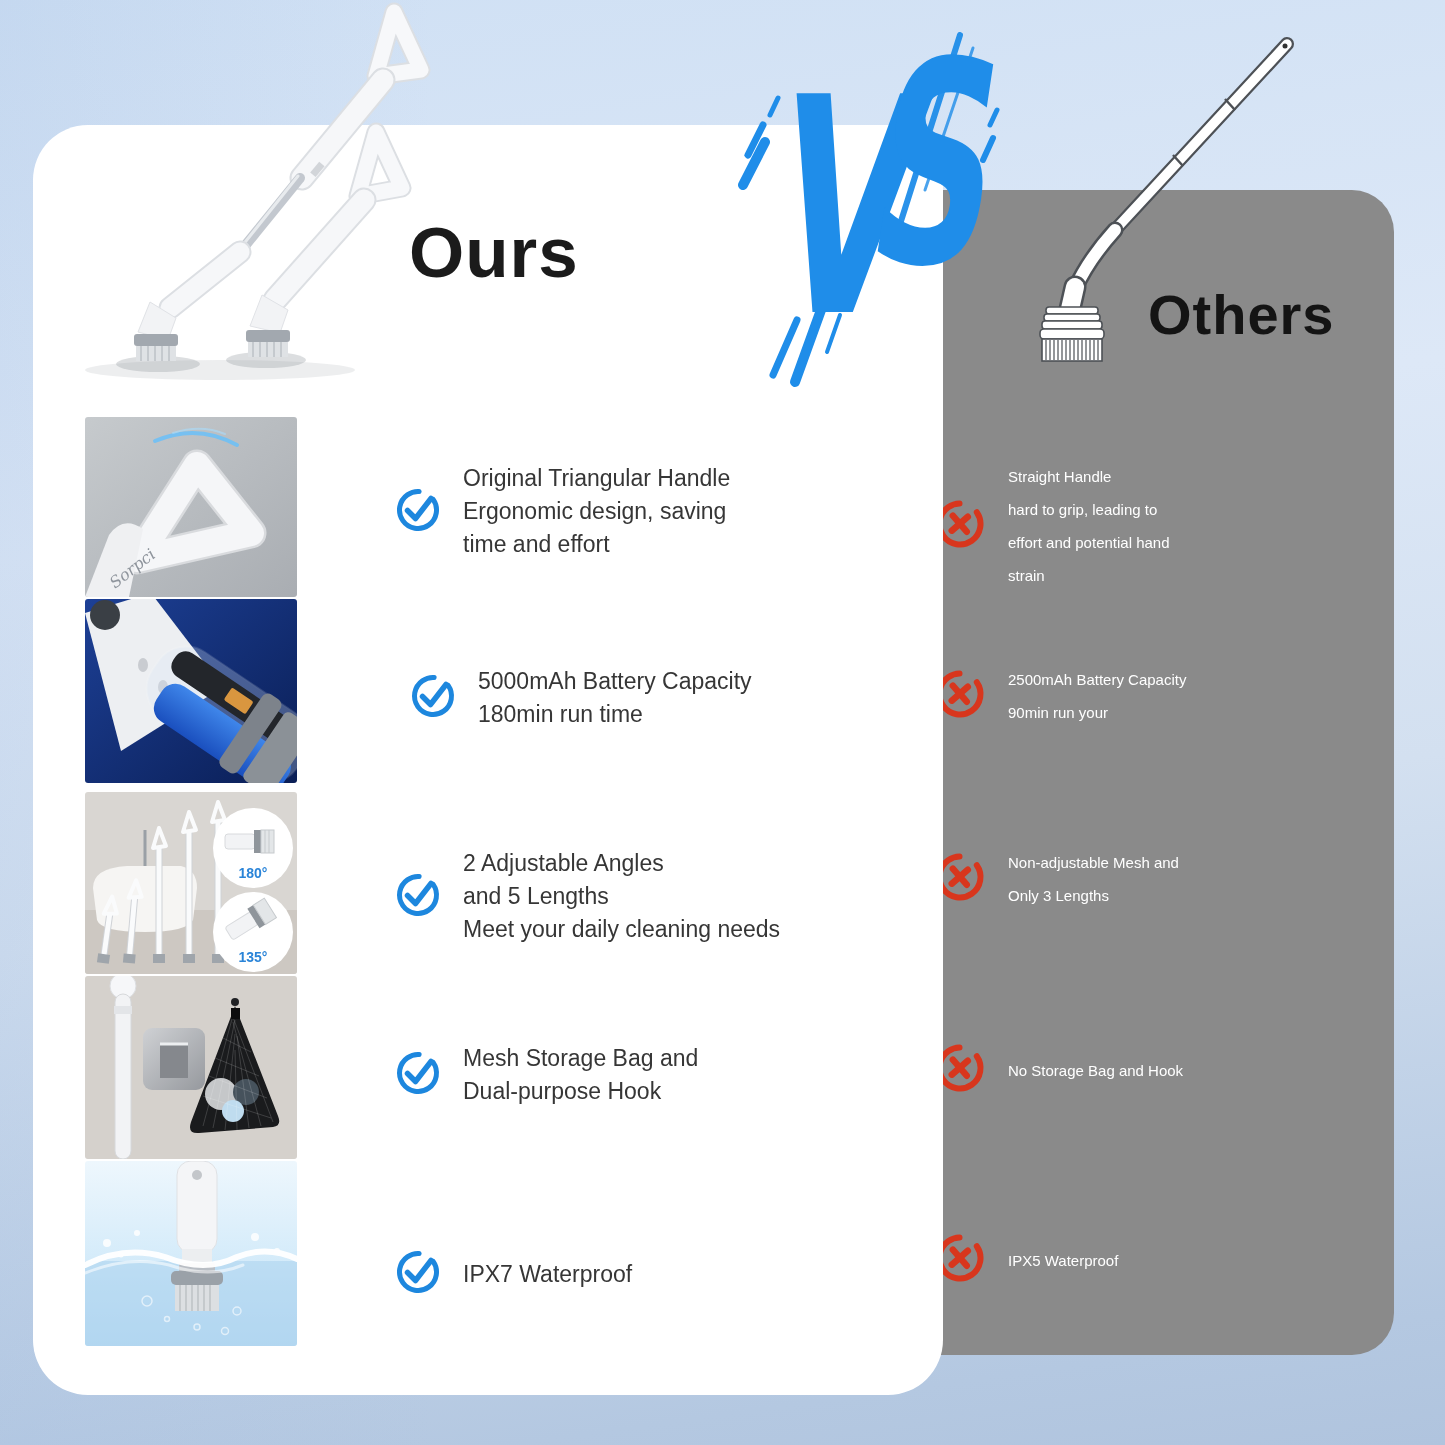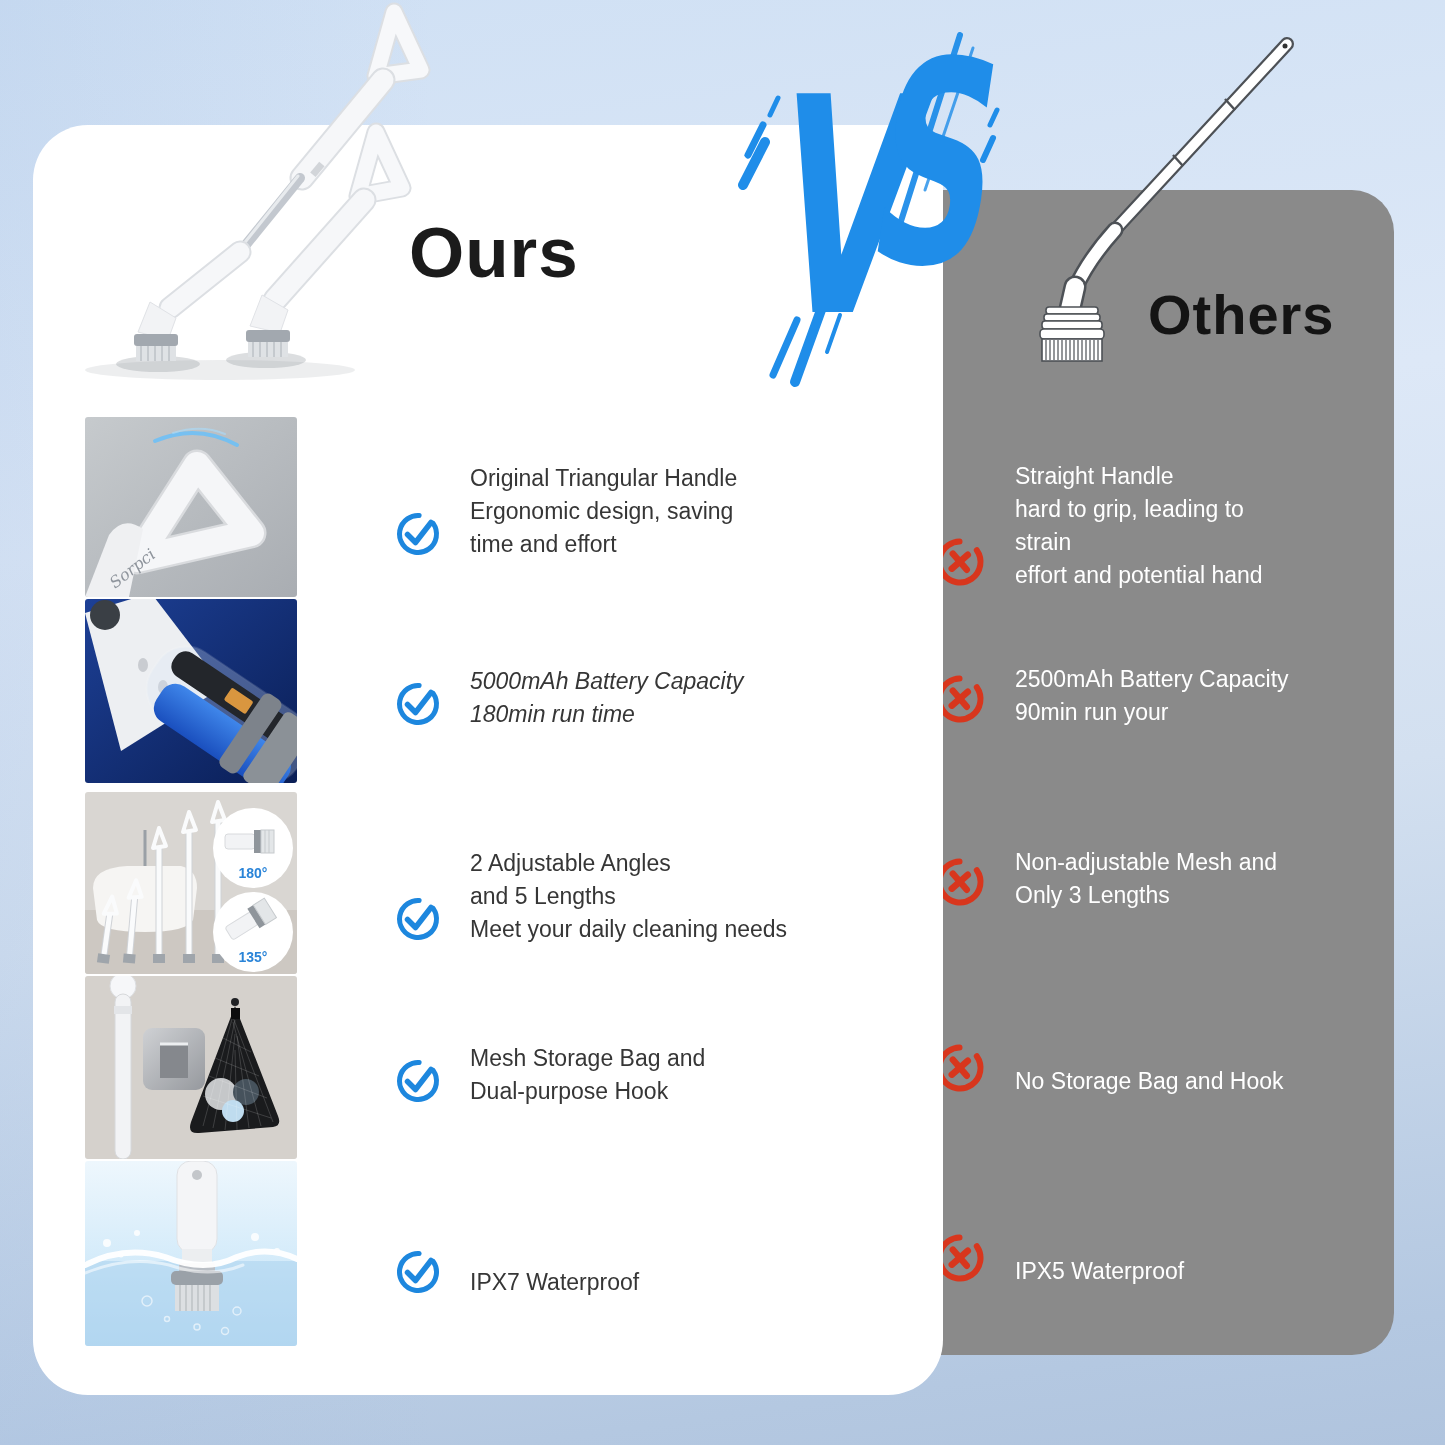--- a/index.html
+++ b/index.html
@@ -7,26 +7,26 @@
   .canvas{position:relative;width:1445px;height:1445px;overflow:hidden;
     background:
       linear-gradient(90deg, rgba(150,180,220,.18) 0%, rgba(150,180,220,0) 30%),
       linear-gradient(172deg,#cfe0f4 0%,#dde8f7 34%,#d3e0f0 58%,#b4c8e1 92%,#b0c4de 100%);}
   .card{position:absolute;}
   .card-gray{left:836px;top:190px;width:558px;height:1165px;border-radius:42px;background:#8a8a8a;}
   .card-white{left:33px;top:125px;width:910px;height:1270px;border-radius:55px;background:#ffffff;}
   .title{position:absolute;font-weight:bold;color:#1b1b1b;letter-spacing:1px;}
   .title-ours{left:376px;top:84px;font-size:71px;line-height:1.24;}
   .title-others{left:312px;top:92px;font-size:56px;color:#141414;}
-  .feat{position:absolute;display:flex;align-items:flex-end;gap:29px;}
+  .feat{position:absolute;display:flex;align-items:center;gap:22px;}
   .feat .lines span{display:block;}
   .ours-feat .lines{width:470px;}
   .ours-feat .lines span{font-size:23px;line-height:33px;color:#363636;}
   .others-feat .lines{width:380px;}
-  .others-feat .lines span{font-size:23px;line-height:33px;color:#ffffff;}
+  .others-feat .lines span{font-size:15px;line-height:33px;color:#ffffff;}
   .icon-wrap{flex:0 0 auto;}
   .thumb{position:absolute;left:52px;width:212px;overflow:hidden;border-radius:3px;}
   .thumb svg{display:block;}
   .illus{position:absolute;}
   .z3{z-index:3;} .z4{z-index:4;}
   .card-white{z-index:2;} .card-gray{z-index:1;}
 </style>
 </head>
 <body>
 
@@ -41,22 +41,22 @@
           <circle cx="26" cy="26" r="20.5" fill="none" stroke="#d8361d" stroke-width="6" stroke-linecap="round" stroke-dasharray="108 20.8" transform="rotate(-35 26 26)"></circle>
           <g transform="rotate(6 26 26)">
             <path d="M18 18.5 L33.5 33" fill="none" stroke="#d8361d" stroke-width="6.5" stroke-linecap="round"></path>
             <path d="M33 18 L18.5 33.5" fill="none" stroke="#d8361d" stroke-width="6.5" stroke-linecap="round"></path>
           </g>
         </svg>
       </span>
       <div class="lines">
         <span>Straight Handle</span>
         <span>hard to grip, leading to</span>
+        <span>effort and potential hand</span>
         <span>strain</span>
-        <span>effort and potential hand</span>
       </div>
     </div>
 
     <div class="feat others-feat" style="left:98px;top:473px;">
       <span class="icon-wrap">
         <svg width="52" height="52" viewBox="0 0 52 52">
           <circle cx="26" cy="26" r="20.5" fill="none" stroke="#d8361d" stroke-width="6" stroke-linecap="round" stroke-dasharray="108 20.8" transform="rotate(-35 26 26)"></circle>
           <g transform="rotate(6 26 26)">
             <path d="M18 18.5 L33.5 33" fill="none" stroke="#d8361d" stroke-width="6.5" stroke-linecap="round"></path>
             <path d="M33 18 L18.5 33.5" fill="none" stroke="#d8361d" stroke-width="6.5" stroke-linecap="round"></path>
@@ -298,21 +298,21 @@
           <path d="M12.5 23.5 L20.5 31.5 L36 11.5" fill="none" stroke="#1d87de" stroke-width="5.5" stroke-linecap="round" stroke-linejoin="round"></path>
         </svg>
       </span>
       <div class="lines">
         <span>Original Triangular Handle</span>
         <span>Ergonomic design, saving</span>
         <span>time and effort</span>
       </div>
     </div>
 
-    <div class="feat ours-feat" style="left:362px;top:540px;font-style:italic;">
+    <div class="feat ours-feat" style="left:377px;top:540px;">
       <span class="icon-wrap">
         <svg width="46" height="46" viewBox="0 0 46 46">
           <circle cx="23" cy="23" r="18.5" fill="none" stroke="#1d87de" stroke-width="5" stroke-linecap="round" stroke-dasharray="99 17.2" transform="rotate(-35 23 23)"></circle>
           <path d="M12.5 23.5 L20.5 31.5 L36 11.5" fill="none" stroke="#1d87de" stroke-width="5.5" stroke-linecap="round" stroke-linejoin="round"></path>
         </svg>
       </span>
       <div class="lines">
         <span>5000mAh Battery Capacity</span>
         <span>180min run time</span>
       </div>

